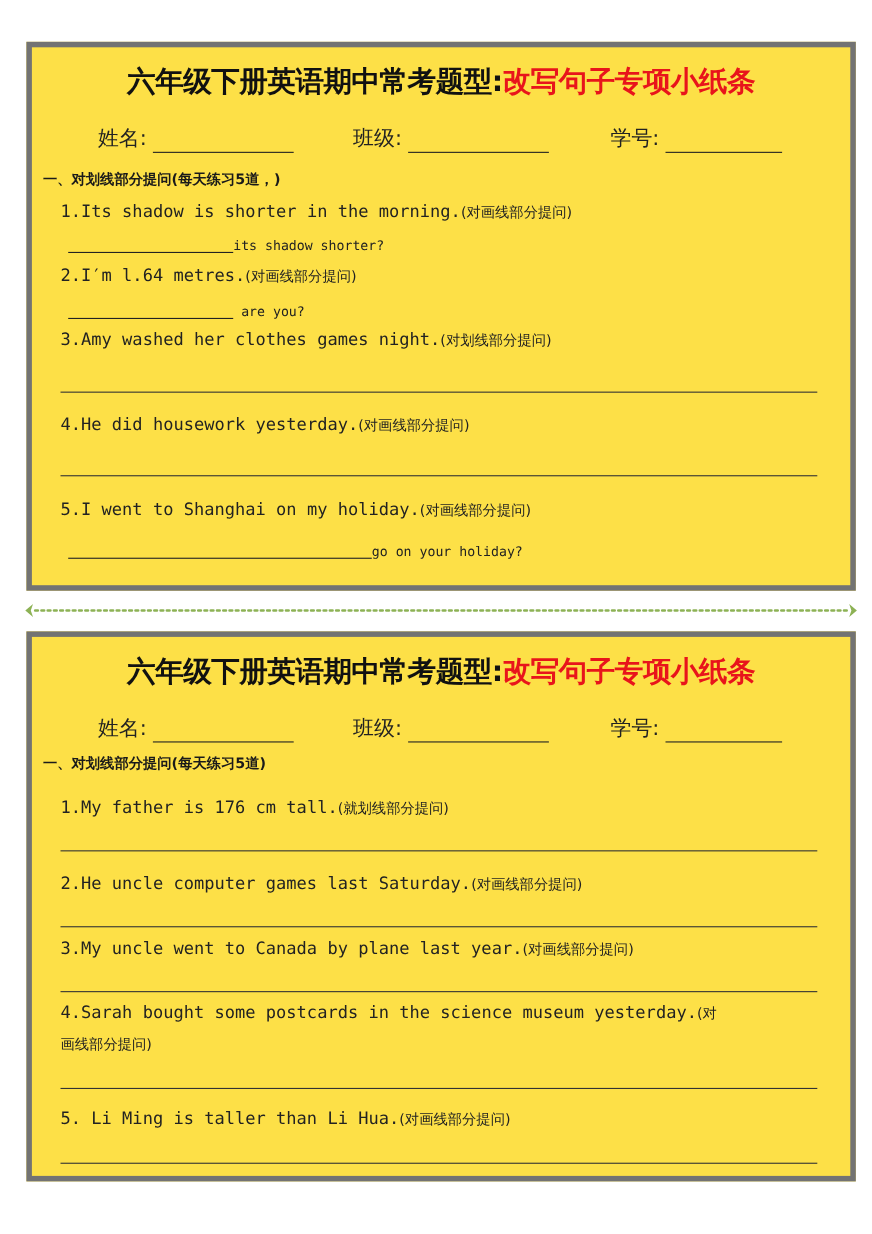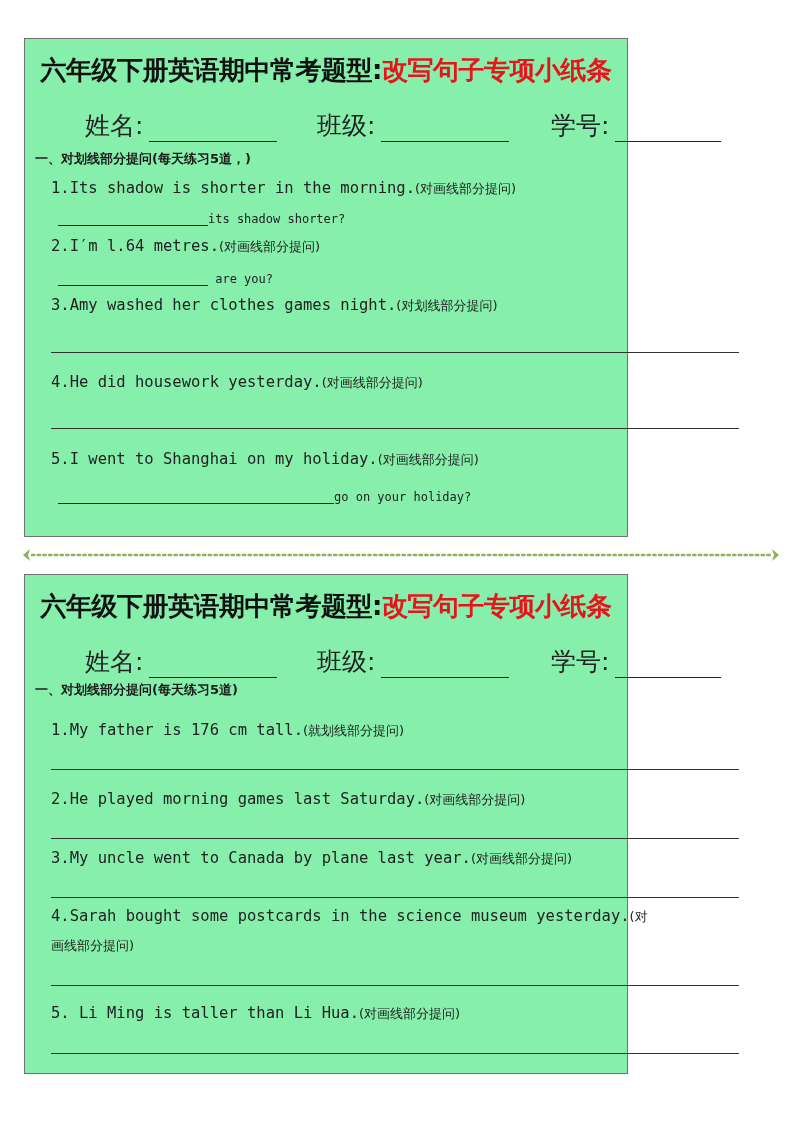--- a/index.html
+++ b/index.html
@@ -1,22 +1,22 @@
 <!DOCTYPE html>
 <html><head>
 <meta charset="utf-8">
 <style>
   html, body { margin:0; padding:0; background:#fff; }
   body { width:793px; height:1122px; position:relative; font-family:"DejaVu Sans", sans-serif; color:#1a1a1a; overflow:hidden; }
-  .card { position:absolute; left:24px; width:604px; border:1px solid #737373; box-sizing:border-box; background:#86efac; }
+  .card { position:absolute; left:24px; width:754px; border:5px solid #737373; box-sizing:border-box; background:#fde047; }
   .card1 { top:38px; height:499px; }
   .card2 { top:574px; height:500px; }
   .title { position:absolute; left:0; right:0; top:14px; text-align:center; font-family:"DejaVu Sans", sans-serif; font-weight:bold; font-size:26px; letter-spacing:-0.5px; color:#111; white-space:nowrap; }
   .title .red { color:#e8141b; }
-  .info { position:absolute; top:70px; left:0; right:12px; height:26px; font-size:25px; color:#222; }
+  .info { position:absolute; top:70px; left:0; right:12px; height:26px; font-size:19px; color:#222; }
   .info .fld { position:absolute; top:0; white-space:nowrap; }
   .info .blank { display:inline-block; border-bottom:1.2px solid #222; height:20px; vertical-align:bottom; margin-left:6px; }
   .section { position:absolute; left:10px; font-size:13px; font-weight:bold; white-space:nowrap; }
   .q { position:absolute; left:26px; font-family:"DejaVu Sans Mono", monospace; font-size:15.5px; white-space:nowrap; color:#222; }
   .q .cn { font-family:"DejaVu Sans", sans-serif; font-size:13px; }
   .u { text-underline-offset:3px; text-decoration-thickness:1px; }
   .line { position:absolute; left:26px; width:688px; border-top:1.3px solid #333; }
   .ans { position:absolute; left:33px; font-family:"DejaVu Sans Mono", monospace; font-size:12px; white-space:nowrap; color:#222; }
   .ans .bl { display:inline-block; border-bottom:1.2px solid #222; vertical-align:bottom; height:18px; }
   .divider { position:absolute; top:548px; left:22px; width:758px; height:14px; }
@@ -64,21 +64,21 @@
   <div class="info">
     <span class="fld" style="left:60px"><span>姓名:</span><span class="blank" style="width:128px"></span></span>
     <span class="fld" style="left:292px"><span>班级:</span><span class="blank" style="width:128px"></span></span>
     <span class="fld" style="left:526px"><span>学号:</span><span class="blank" style="width:106px"></span></span>
   </div>
   <div class="section" style="top:106px">一、对划线部分提问(每天练习5道)</div>
 
   <div class="q" style="top:146px"><span>1.</span><span>My </span><span class="u">father</span><span> is 176 cm tall.</span><span class="cn">(就划线部分提问)</span></div>
   <div class="line" style="top:194px"></div>
 
-  <div class="q" style="top:215px"><span>2.</span><span>He </span><span class="u">played morning games</span><span> last Saturday.</span><span class="cn">(对画线部分提问)</span></div>
+  <div class="q" style="top:215px"><span>2.</span><span>He </span><span class="u">uncle computer games</span><span> last Saturday.</span><span class="cn">(对画线部分提问)</span></div>
   <div class="line" style="top:263px"></div>
 
   <div class="q" style="top:274px"><span>3.</span><span>My uncle went to Canada by plane last year.</span><span class="cn">(对画线部分提问)</span></div>
   <div class="line" style="top:322px"></div>
 
   <div class="q" style="top:332px"><span>4.</span><span>Sarah bought some postcards </span><span class="u">in the science museum</span><span> yesterday.</span><span class="cn">(对</span></div>
   <div class="q" style="top:361px"><span class="cn">画线部分提问)</span></div>
   <div class="line" style="top:410px"></div>
 
   <div class="q" style="top:429px"><span>5.</span><span> Li Ming is taller than Li Hua.</span><span class="cn">(对画线部分提问)</span></div>

